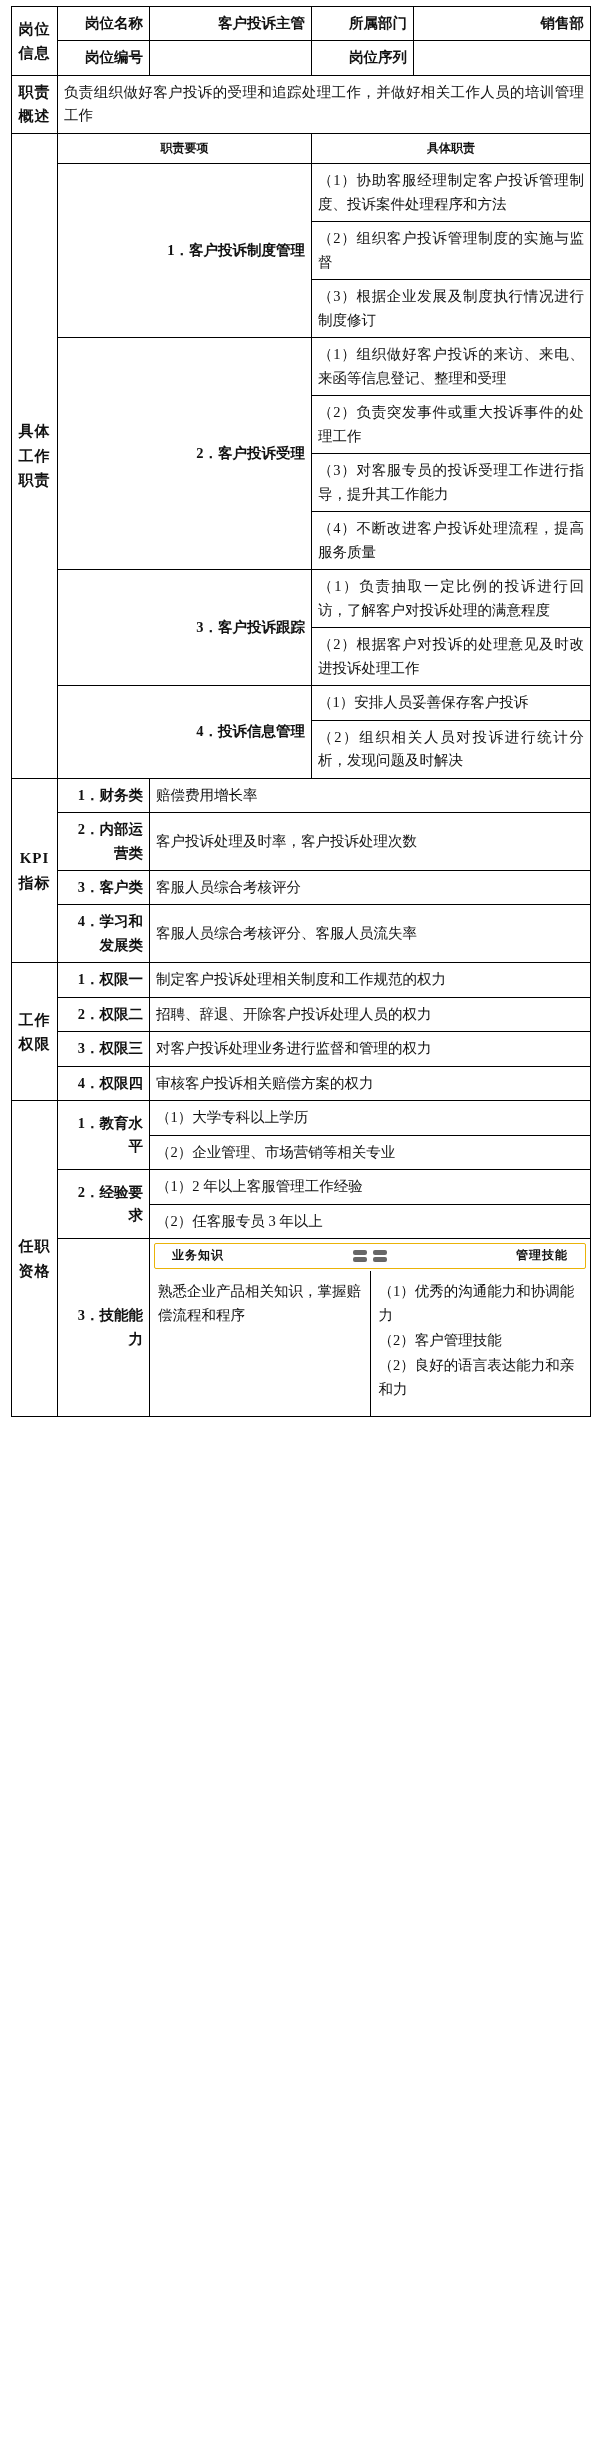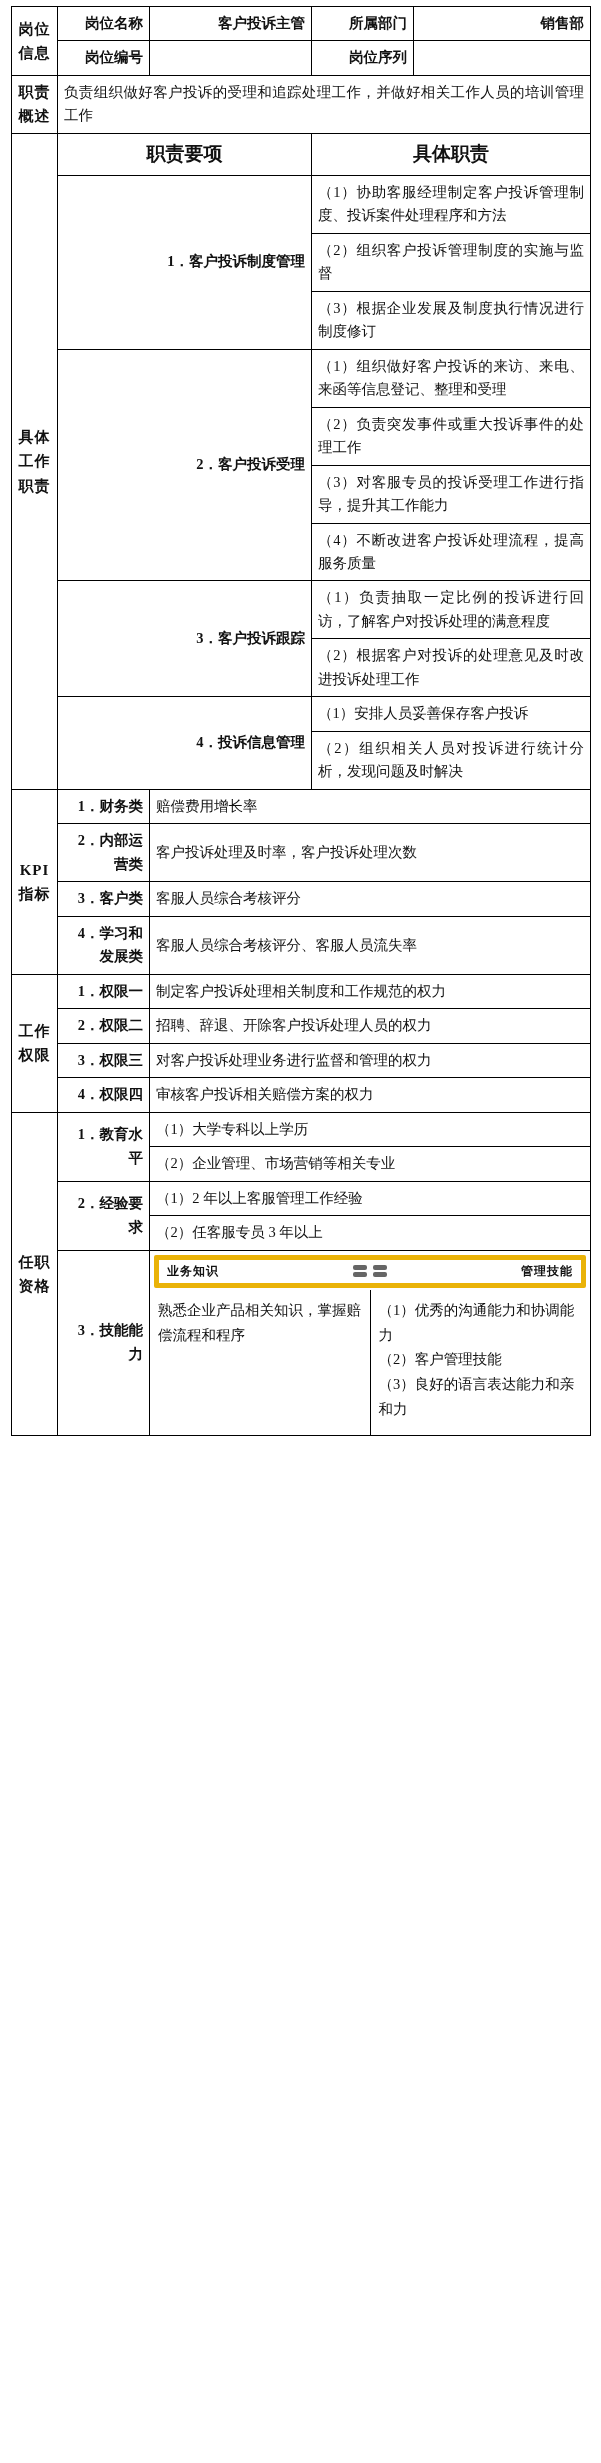--- a/index.html
+++ b/index.html
@@ -32,46 +32,46 @@
     font-weight:bold;
     font-size:15px;
     letter-spacing:1px;
     padding:4px 1px;
     margin-left:40px;
   }
   .ctr{text-align:right;font-weight:bold;}
   .hdr{
     text-align:center;
     font-weight:bold;
-    font-size:19px;
+    font-size:12px;
   }
   .cell-just{
     text-align:justify;
     text-align-last:left;
     font-family:Liberation Serif, serif;
   }
   
   .skill-wrap{padding:0;}
   .skill-table{
     border-collapse:collapse;
     width:100%;
     table-layout:fixed;
   }
   .skill-table td{
     border:none;
     font-size:14.5px;
     vertical-align:top;
   }
   .skill-headbox{
-    border:5px solid #eab308;
+    border:1px solid #eab308;
     border-radius:2px;
     display:flex;
     align-items:center;
     justify-content:space-between;
-    padding:2px 8px;
+    padding:2px 17px;
     margin:4px 4px 2px;
     background:#fff;
   }
   .skill-headbox span{font-size:12px;font-weight:bold;letter-spacing:1px;}
   .divider-cell{
     border-left:1px solid #000 !important;
     margin-left:14px;
   }
   .puzzle{
     display:inline-block;
@@ -258,21 +258,21 @@
                       </span>
               <span>管理技能</span>
             </div>
           </td>
         </tr>
         <tr>
           <td class="skill-body">熟悉企业产品相关知识，掌握赔偿流程和程序</td>
           <td class="skill-body divider-cell">
             <div>（1）优秀的沟通能力和协调能力</div>
             <div>（2）客户管理技能</div>
-            <div>（3）良好的语言表达能力和亲和力</div>
+            <div>（2）良好的语言表达能力和亲和力</div>
           </td>
         </tr>
       </tbody>
             </table>
     </td>
   </tr>
 </tbody>
     </table>
 
 </div>

